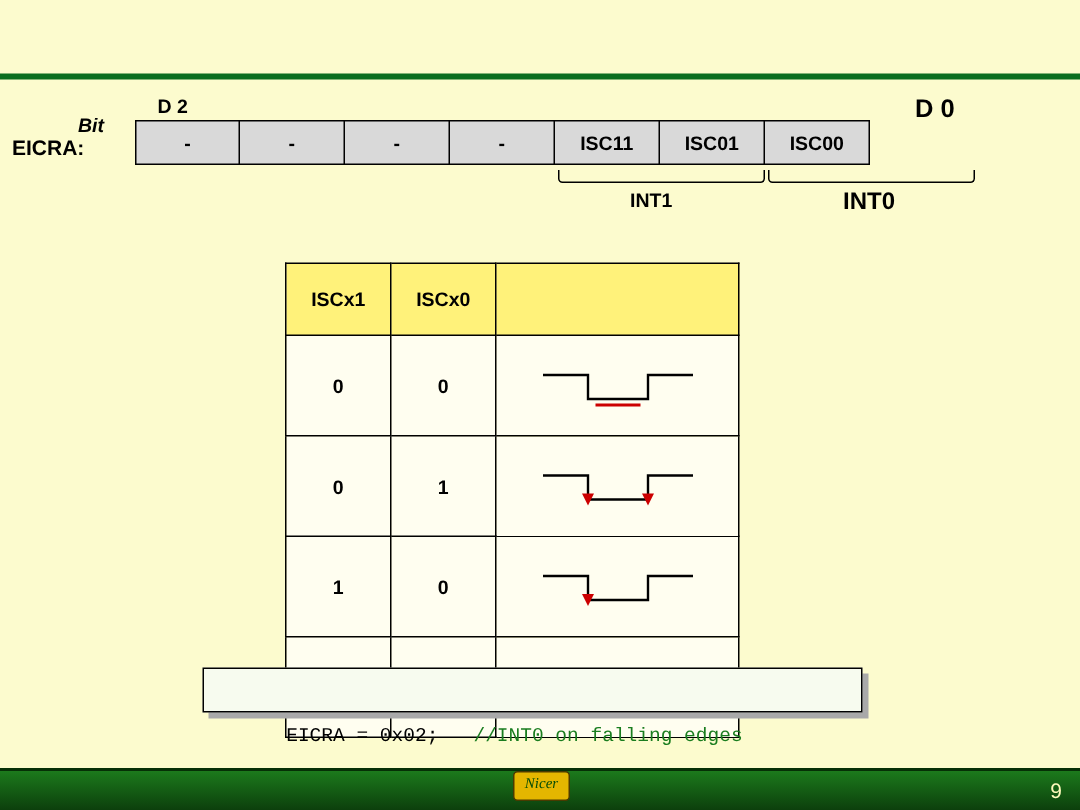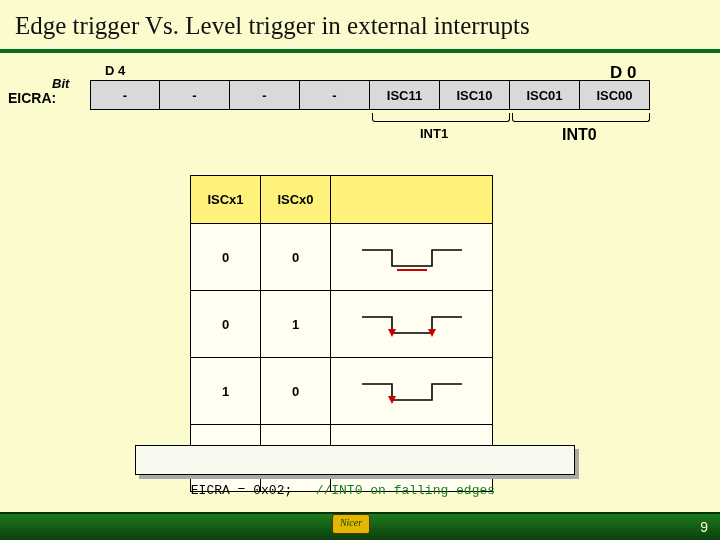--- a/index.html
+++ b/index.html
@@ -192,21 +192,21 @@
     bottom: 0;
     left: 0;
     width: 720px;
     height: 26px;
     background: linear-gradient(to bottom, #1c7a1c 0%, #0c3f0c 100%);
     border-top: 2px solid #063006;
   }
   .footer-logo {
     position: absolute;
     bottom: 6px;
-    left: 332px;
+    left: 342px;
     width: 36px;
     height: 18px;
     background: #e4b600;
     border: 1px solid #4a3a00;
     border-radius: 3px;
     font-family: "Comic Sans MS", cursive;
     font-size: 10px;
     font-style: italic;
     color: #064d06;
     text-align: center;
@@ -217,35 +217,33 @@
     bottom: 5px;
     right: 12px;
     color: #fffbbd;
     font-size: 14px;
   }
 </style>
 </head>
 <body>
 
 <div class="slide">
-  <div class="title">Edge trigger Vs. Level trigger in external interrupts</div>
   <div class="title-underline"></div>
 
   <div class="bitlabel-left">Bit</div>
-  <div class="d7">D 4</div>
+  <div class="d7">D 2</div>
   <div class="d0">D 0</div>
   <div class="eicra-label">EICRA:</div>
 
   <div class="reg-row">
     <div class="reg-cell">-</div>
     <div class="reg-cell">-</div>
     <div class="reg-cell">-</div>
     <div class="reg-cell">-</div>
     <div class="reg-cell">ISC11</div>
-    <div class="reg-cell">ISC10</div>
     <div class="reg-cell">ISC01</div>
     <div class="reg-cell">ISC00</div>
   </div>
 
   <div class="brace1"></div>
   <div class="brace2"></div>
   <div class="int1-label">INT1</div>
   <div class="int0-label">INT0</div>
 
   <table class="ttable">

